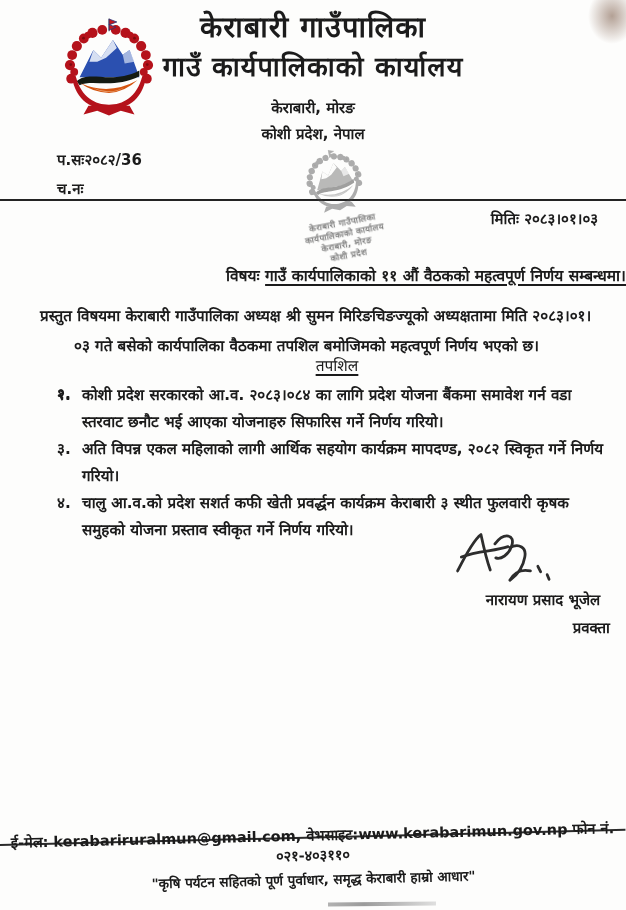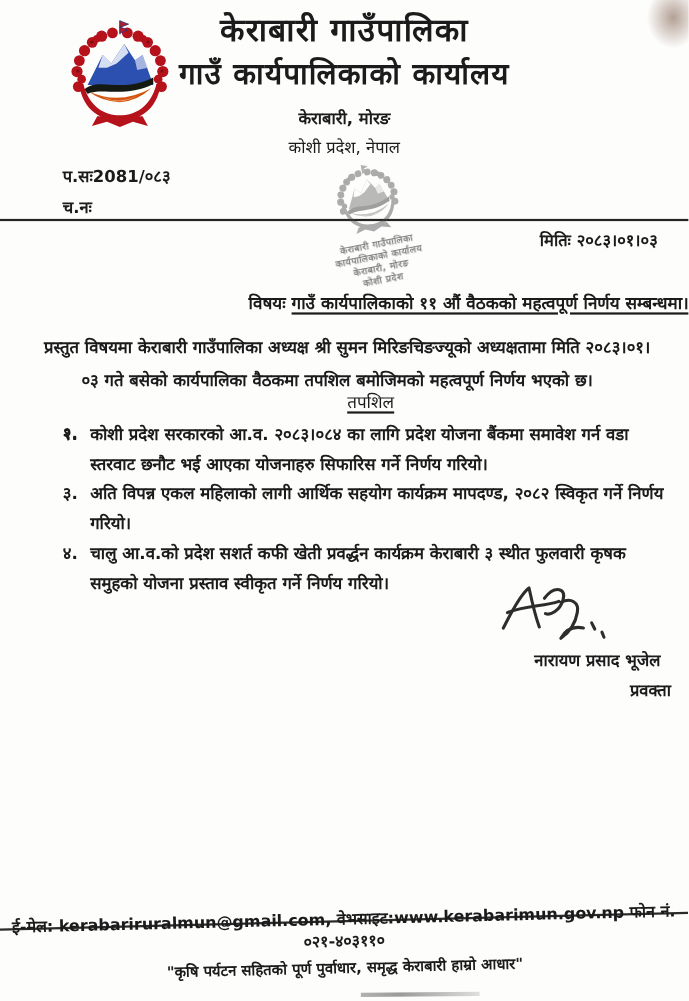--- a/index.html
+++ b/index.html
@@ -9,21 +9,21 @@
     font-family:"DejaVu Sans","Liberation Sans",sans-serif;
     color:#1b1b1b;
   }
   .abs{position:absolute;}
   .center{left:0;width:626px;text-align:center;}
 
   
   .org-name{top:6px;font-size:29px;font-weight:700;letter-spacing:1px;}
   .office-name{top:47px;font-size:27px;font-weight:700;letter-spacing:1px;}
   .addr1{top:97px;font-size:15px;font-weight:700;}
-  .addr2{top:123px;font-size:15px;font-weight:400;}
+  .addr2{top:123px;font-size:15px;font-weight:700;}
   .emblem-box{left:60px;top:16px;width:98px;height:106px;}
 
   
   .ref-ps{left:57px;top:149px;font-size:15px;font-weight:700;}
   .ref-cn{left:57px;top:178px;font-size:15px;font-weight:700;}
   .divider{left:0;top:199px;width:626px;border-top:2px solid #242424;}
   .date-block{right:28px;top:207px;text-align:right;font-size:15px;font-weight:700;line-height:24px;}
 
   
   .stamp{left:266px;top:148px;width:146px;text-align:center;
@@ -120,21 +120,21 @@
 <div class="abs emblem-box">
   <svg width="98" height="106" viewBox="0 0 100 105">
       <use href="#emblem"></use>
     </svg>
 </div>
 <div class="abs center org-name">केराबारी गाउँपालिका</div>
 <div class="abs center office-name">गाउँ कार्यपालिकाको कार्यालय</div>
 <div class="abs center addr1">केराबारी, मोरङ</div>
 <div class="abs center addr2">कोशी प्रदेश, नेपाल</div>
 
-<div class="abs ref-ps">प.सः2081/०८३</div>
+<div class="abs ref-ps">प.सः२०८२/36</div>
 <div class="abs ref-cn">च.नः</div>
 
 <div class="abs divider"></div>
 
 <div class="abs stamp">
   <svg width="62" height="66" viewBox="0 0 100 105">
       <use href="#emblem"></use>
     </svg>
   <div class="stamp-lines">
     <div>केराबारी गाउँपालिका</div>

